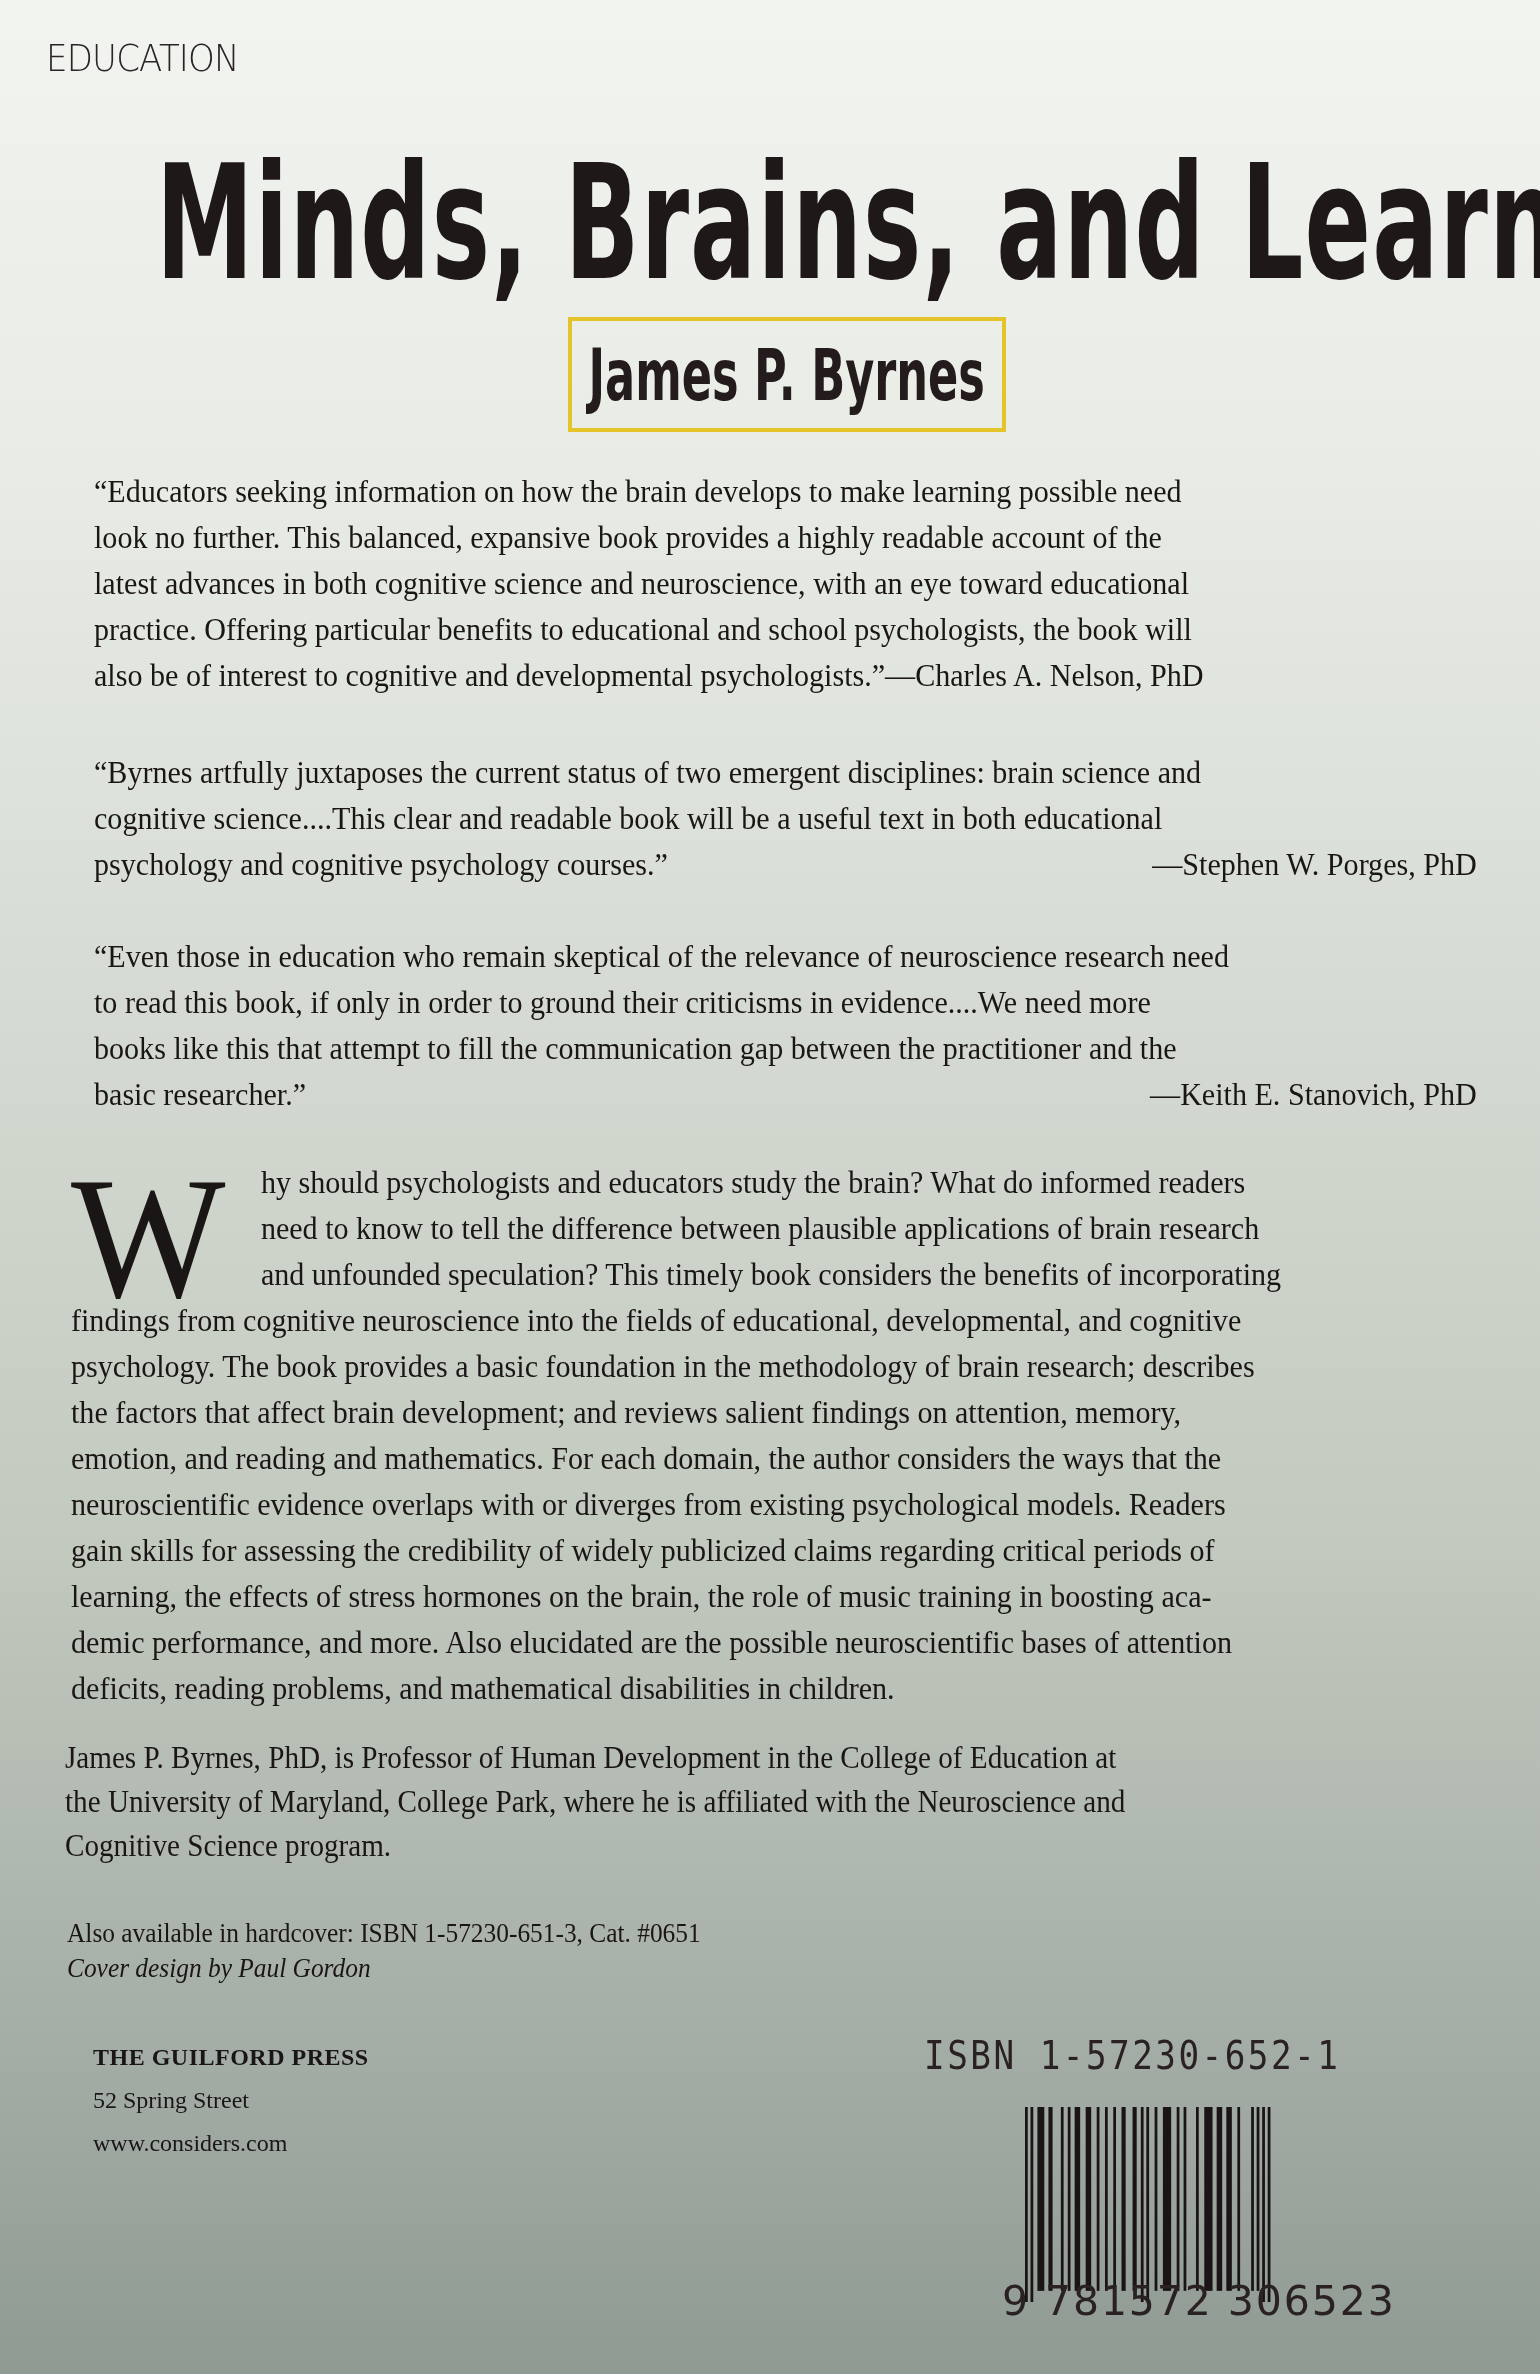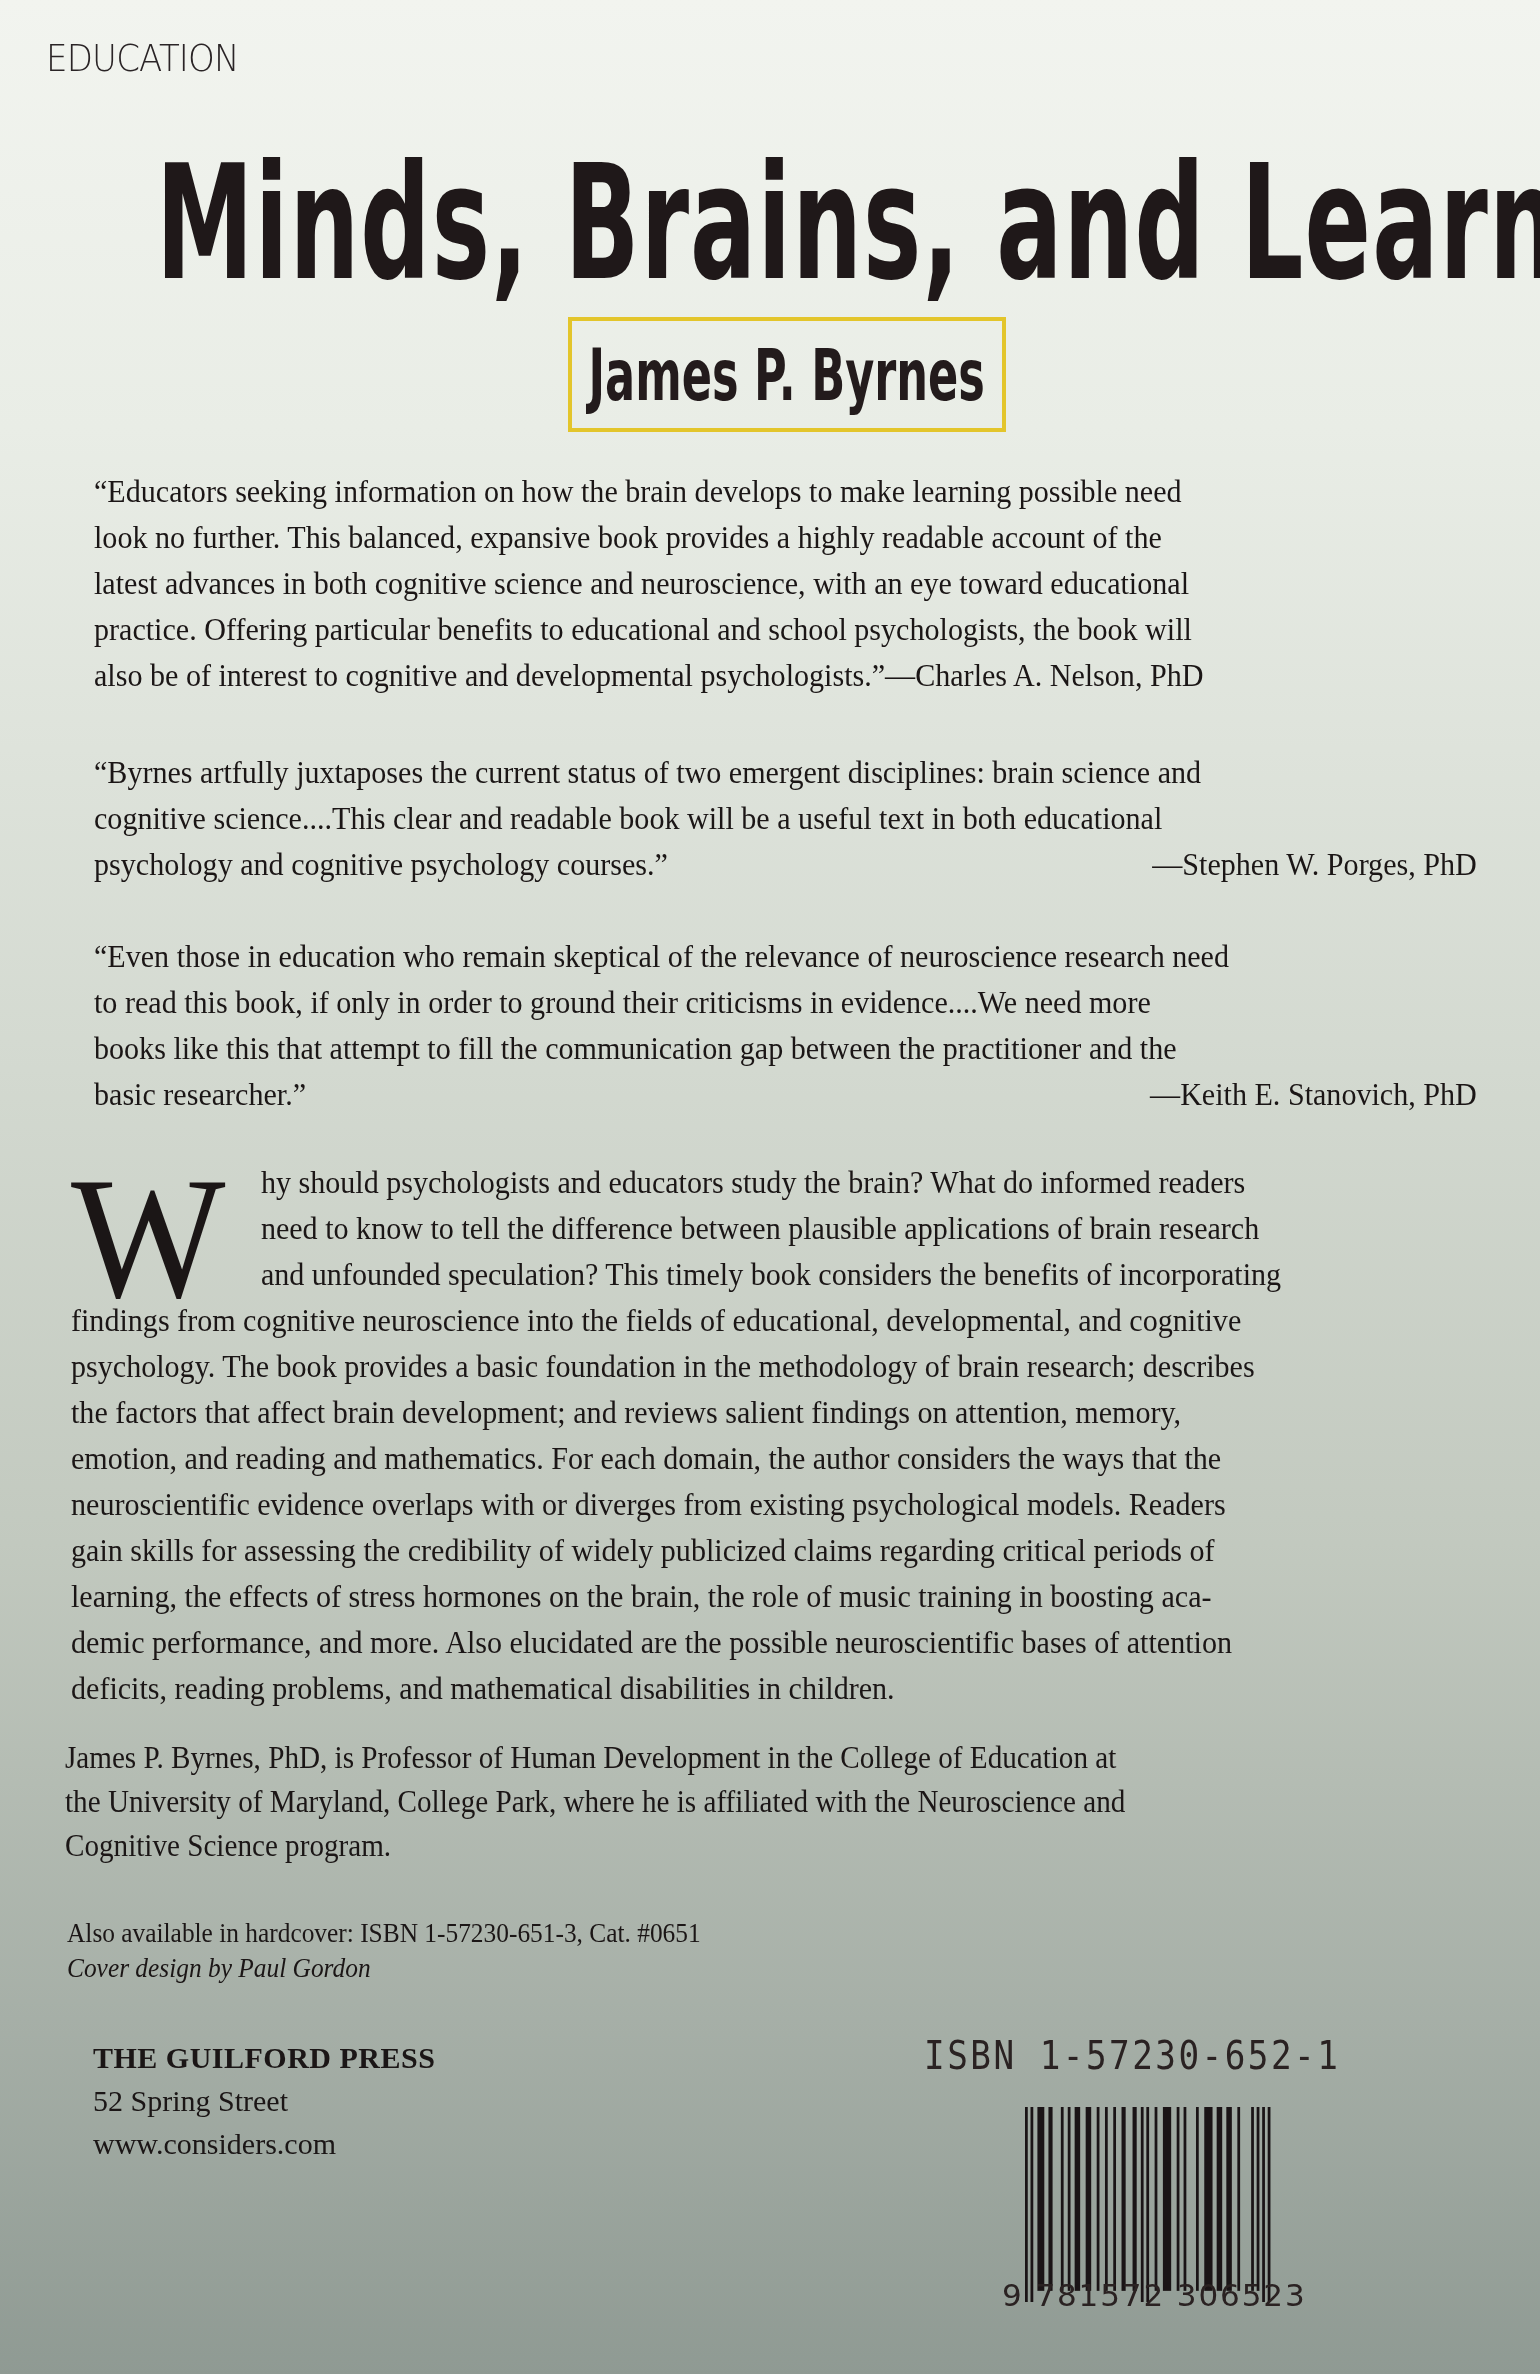--- a/index.html
+++ b/index.html
@@ -53,34 +53,34 @@
   }
   .body-para .line { display: block; white-space: nowrap; }
   .body-para .ind { padding-left: 202px; }
   .bio {
     left: 65px; top: 1736px; font-size: 31px; line-height: 44px;
     transform: scaleX(0.94); transform-origin: left top;
   }
   .bio .line { display: block; white-space: nowrap; }
   .hardcover { left: 67px; top: 1913px; font-size: 27px; line-height: 40px; transform: scaleX(0.94); transform-origin: left top; white-space: nowrap;}
   .credit { left: 67px; top: 1953px; font-size: 27px; font-style: italic; transform: scaleX(0.94); transform-origin: left top; white-space: nowrap;}
-  .publisher { left: 93px; top: 2036px; font-size: 30px; line-height: 43px; }
+  .publisher { left: 93px; top: 2036px; font-size: 24px; line-height: 43px; }
   .publisher .pname { font-weight: bold; letter-spacing: 0.5px; }
   .publisher .line { display: block; white-space: nowrap; }
   .isbn {
     left: 924px; top: 2033px; font-family: "DejaVu Sans Mono", monospace;
     font-size: 39px; letter-spacing: 2.8px; color: #2a2222; white-space: nowrap;
     transform: scaleX(0.88); transform-origin: left top;
   }
   .barcode {
     left: 1025px; top: 2107px; width: 262px; height: 195px;
   }
   .barcode-digits {
     left: 1002px; top: 2277px; font-family: "DejaVu Sans", sans-serif;
-    font-size: 31px; color: #2a2222; letter-spacing: 1.9px; white-space: nowrap;
+    font-size: 41px; color: #2a2222; letter-spacing: 1.9px; white-space: nowrap;
   }
 </style>
 </head>
 <body>
 
 <div class="abs category">EDUCATION</div>
 
 <div class="abs title">Minds, Brains, and Learning</div>
 
 <div class="abs author-box">

